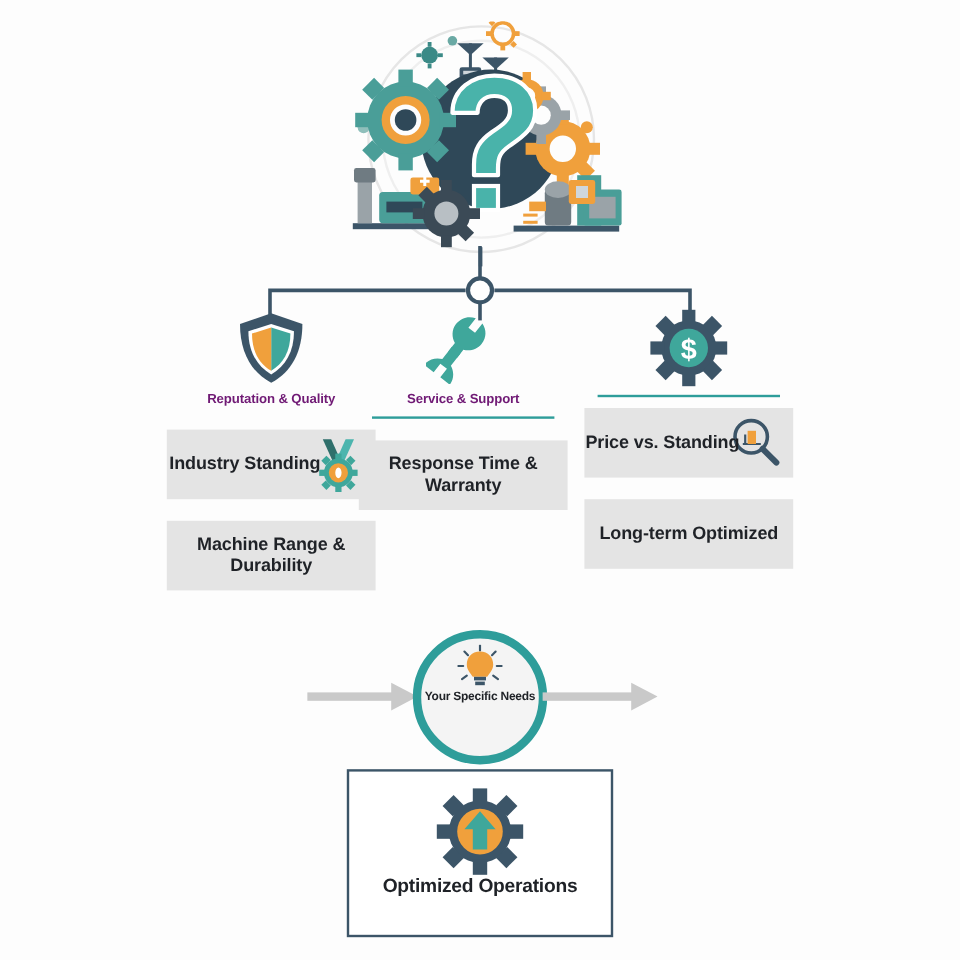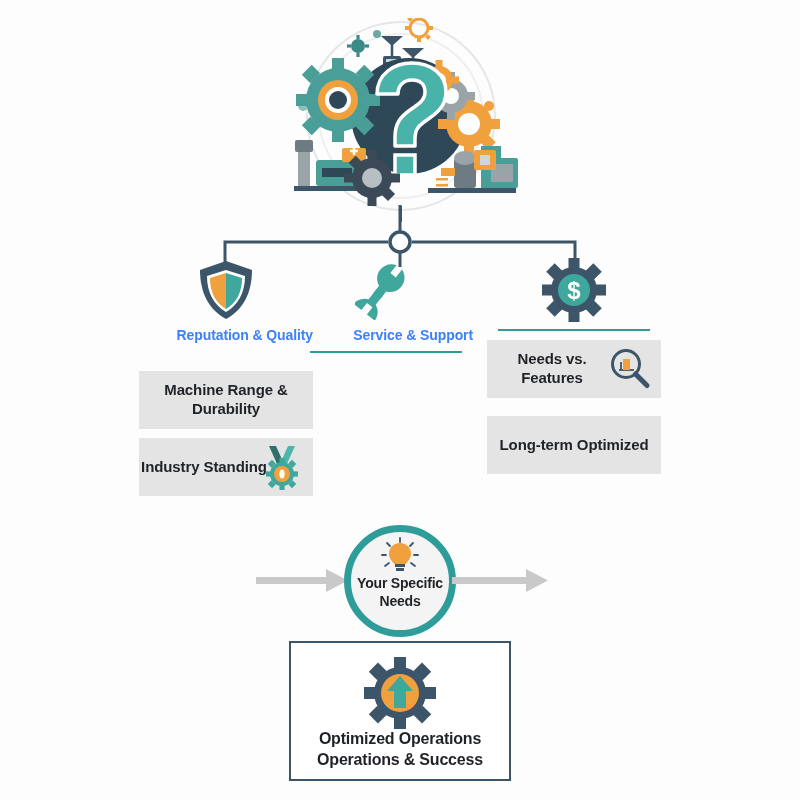--- a/index.html
+++ b/index.html
@@ -47,24 +47,24 @@
   .col-3 { left: 487px; }
 
   .col-icon {
     height: 64px;
     display: flex;
     align-items: center;
     justify-content: center;
   }
   .col-title {
     margin-top: 5px;
-    text-align: right;
-    font-size: 14px;
+    text-align: center;
+    font-size: 11px;
     font-weight: bold;
-    color: #3b82f6;
+    color: #701a75;
     line-height: 1.22;
     letter-spacing: -0.1px;
   }
   .col-underline {
     height: 2px;
     background: #2e9d9a;
     margin: 7px auto 0 auto;
     width: 152px;
   }
   .col-underline.hidden { visibility: hidden; height: 2px; }
@@ -123,21 +123,21 @@
     transform: translateX(-50%);
     width: 44px;
     height: 36px;
   }
   .hub-label {
     position: absolute;
     left: 0;
     right: 0;
     top: 50px;
     text-align: center;
-    font-size: 14px;
+    font-size: 10px;
     font-weight: bold;
     color: #1f2227;
     line-height: 1.25;
     letter-spacing: -0.2px;
   }
   .arrow-left {
     position: absolute;
     left: 256px;
     top: 567px;
     width: 92px;
@@ -351,24 +351,20 @@
     <div class="col-icon">
       <svg width="64" height="62" viewBox="0 0 64 62" xmlns="http://www.w3.org/2000/svg">
         <path d="M32 2 L58 11 C58 34, 49 51, 32 60 C15 51, 6 34, 6 11 Z" fill="#3c5568"></path>
         <path d="M32 11 L51 17 C51 34, 44 46, 32 53 C20 46, 13 34, 13 17 Z" fill="#ffffff"></path>
         <path d="M32 14 L48 19 C48 34, 42 44, 32 50 Z" fill="#3fa79b"></path>
         <path d="M32 14 L16 19 C16 34, 22 44, 32 50 Z" fill="#f0a03c"></path>
       </svg>
     </div>
     <div class="col-title">Reputation &amp; Quality</div>
     <div class="col-underline hidden"></div>
-
-    <div class="card card-2">
-      <span class="card-text">Machine Range &amp; Durability</span>
-    </div>
 
     <div class="card card-1 has-icon">
       <span class="card-text">Industry Standing</span>
       <span class="card-icon">
         <svg width="46" height="46" viewBox="0 0 46 46" xmlns="http://www.w3.org/2000/svg">
 
           <path d="M10 2 L17 2 L25 20 L19 22 Z" fill="#2f6f6b"></path>
           <path d="M36 2 L29 2 L21 20 L27 22 Z" fill="#4cb5ae"></path>
 
           <g transform="translate(23,30)" fill="#3fa79b">
@@ -380,37 +376,44 @@
             <rect x="-13" y="-13" width="5.2" height="6" transform="rotate(45 -10 -10)"></rect>
             <rect x="7.8" y="7" width="5.2" height="6" transform="rotate(45 10 10)"></rect>
             <rect x="7.8" y="-13" width="5.2" height="6" transform="rotate(-45 10 -10)"></rect>
             <rect x="-13" y="7" width="5.2" height="6" transform="rotate(-45 -10 10)"></rect>
           </g>
           <circle cx="23" cy="30" r="8" fill="#f0a03c"></circle>
           <ellipse cx="23" cy="30" rx="2.6" ry="4.5" fill="#ffffff"></ellipse>
         </svg>
       </span>
     </div>
+
+    <div class="card card-2">
+      <span class="card-text">Machine Range &amp; Durability</span>
+    </div>
   </div>
 
   <div class="column col-2">
     <div class="col-icon">
       <svg width="62" height="60" viewBox="0 0 62 60" xmlns="http://www.w3.org/2000/svg">
         <g fill="#3fa79b" transform="rotate(38 31 30)">
           <path d="M24 4 L24 14 L31 14 L31 4 C37 6, 41 11, 41 18 C41 24, 37 29, 32 31
                    L32 40 L23 40 L23 31 C18 29, 14 24, 14 18 C14 11, 18 6, 24 4 Z"></path>
           <path d="M23 35 L32 35 L32 48 C37 50, 41 55, 41 61 L31 61 L31 52 L24 52 L24 61 L14 61
                    C14 55, 18 50, 23 48 Z"></path>
         </g>
       </svg>
     </div>
     <div class="col-title">Service &amp; Support</div>
     <div class="col-underline"></div>
 
 
+    <div class="card card-2">
+      <span class="card-text">Response Time &amp; Warranty</span>
+    </div>
   </div>
 
   <div class="column col-3">
     <div class="col-icon">
       <svg width="66" height="64" viewBox="0 0 66 64" xmlns="http://www.w3.org/2000/svg">
         <g transform="translate(33,32)" fill="#3c5568">
           <circle cx="0" cy="0" r="23"></circle>
           <rect x="-5.5" y="-32" width="11" height="12"></rect>
             <rect x="-5.5" y="20" width="11" height="12"></rect>
           <rect x="-32" y="-5.5" width="12" height="11"></rect>
@@ -420,21 +423,21 @@
           <rect x="14" y="-25" width="11" height="12" transform="rotate(-45 20 -19)"></rect>
           <rect x="-25" y="13" width="11" height="12" transform="rotate(-45 -20 19)"></rect>
         </g>
         <circle cx="33" cy="32" r="16" fill="#3fa79b"></circle>
         <text x="33" y="41" text-anchor="middle" font-family="'Liberation Sans', sans-serif" font-size="24" font-weight="bold" fill="#ffffff">$</text>
       </svg>
     </div>
     <div class="col-underline"></div>
 
     <div class="card card-1 has-icon">
-      <span class="card-text">Needs vs. Features</span>
+      <span class="card-text">Price vs. Standing</span>
       <span class="card-icon">
         <svg width="44" height="44" viewBox="0 0 44 44" xmlns="http://www.w3.org/2000/svg">
           <circle cx="18" cy="17" r="13.5" fill="none" stroke="#3c5568" stroke-width="3"></circle>
           <path d="M27.5 27 L39 38.5" stroke="#3c5568" stroke-width="5" stroke-linecap="round"></path>
           <g stroke="#3c5568" stroke-width="1.8" fill="none">
             <path d="M11 23 L26 23"></path>
             <path d="M13 23 L13 15"></path>
           </g>
           <rect x="15" y="12" width="7" height="11" fill="#f0a03c"></rect>
         </svg>
@@ -495,17 +498,16 @@
           <rect x="16" y="15" width="12" height="13" transform="rotate(45 22 22)"></rect>
           <rect x="16" y="-28" width="12" height="13" transform="rotate(-45 22 -22)"></rect>
           <rect x="-28" y="15" width="12" height="13" transform="rotate(-45 -22 22)"></rect>
         </g>
         <circle cx="37" cy="37" r="19" fill="#f0a03c"></circle>
         <path d="M37 20 L50 35 L43 35 L43 52 L31 52 L31 35 L24 35 Z" fill="#3fa79b"></path>
       </svg>
     </div>
     <div class="outcome-label">
       <div>Optimized Operations</div>
-      <div>Operations &amp; Success</div>
     </div>
   </div>
 
 </div>
 
 </body></html>

